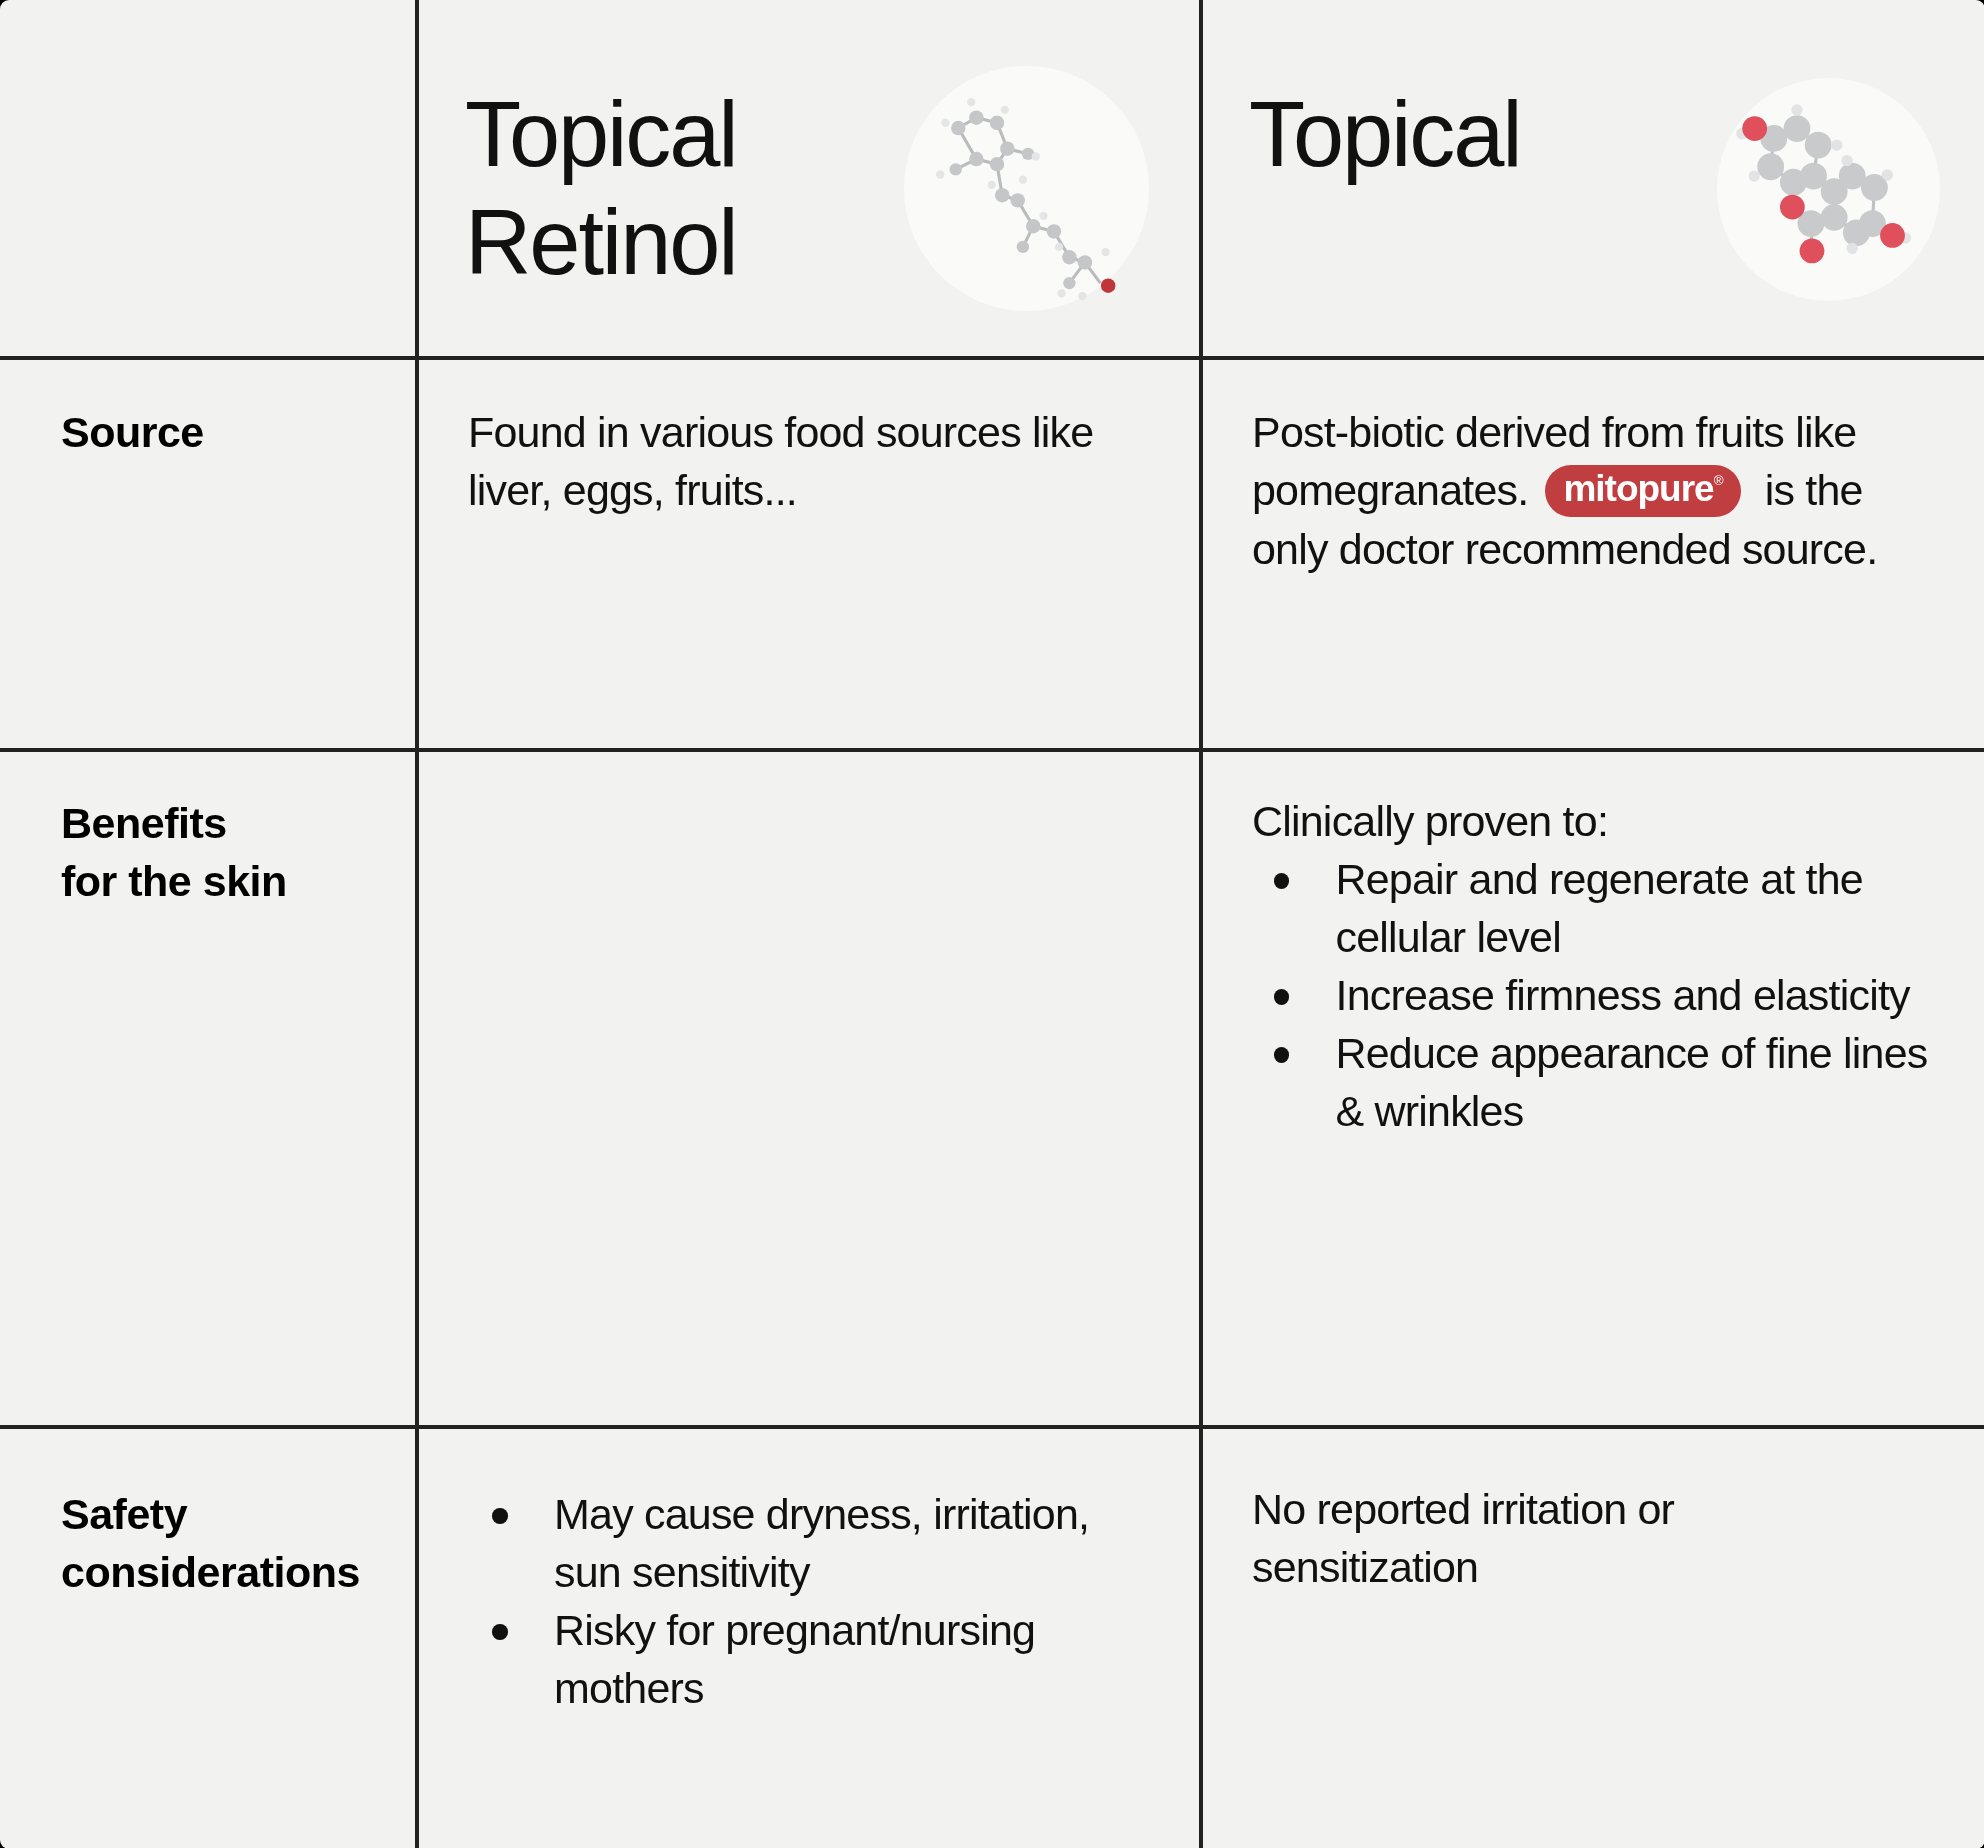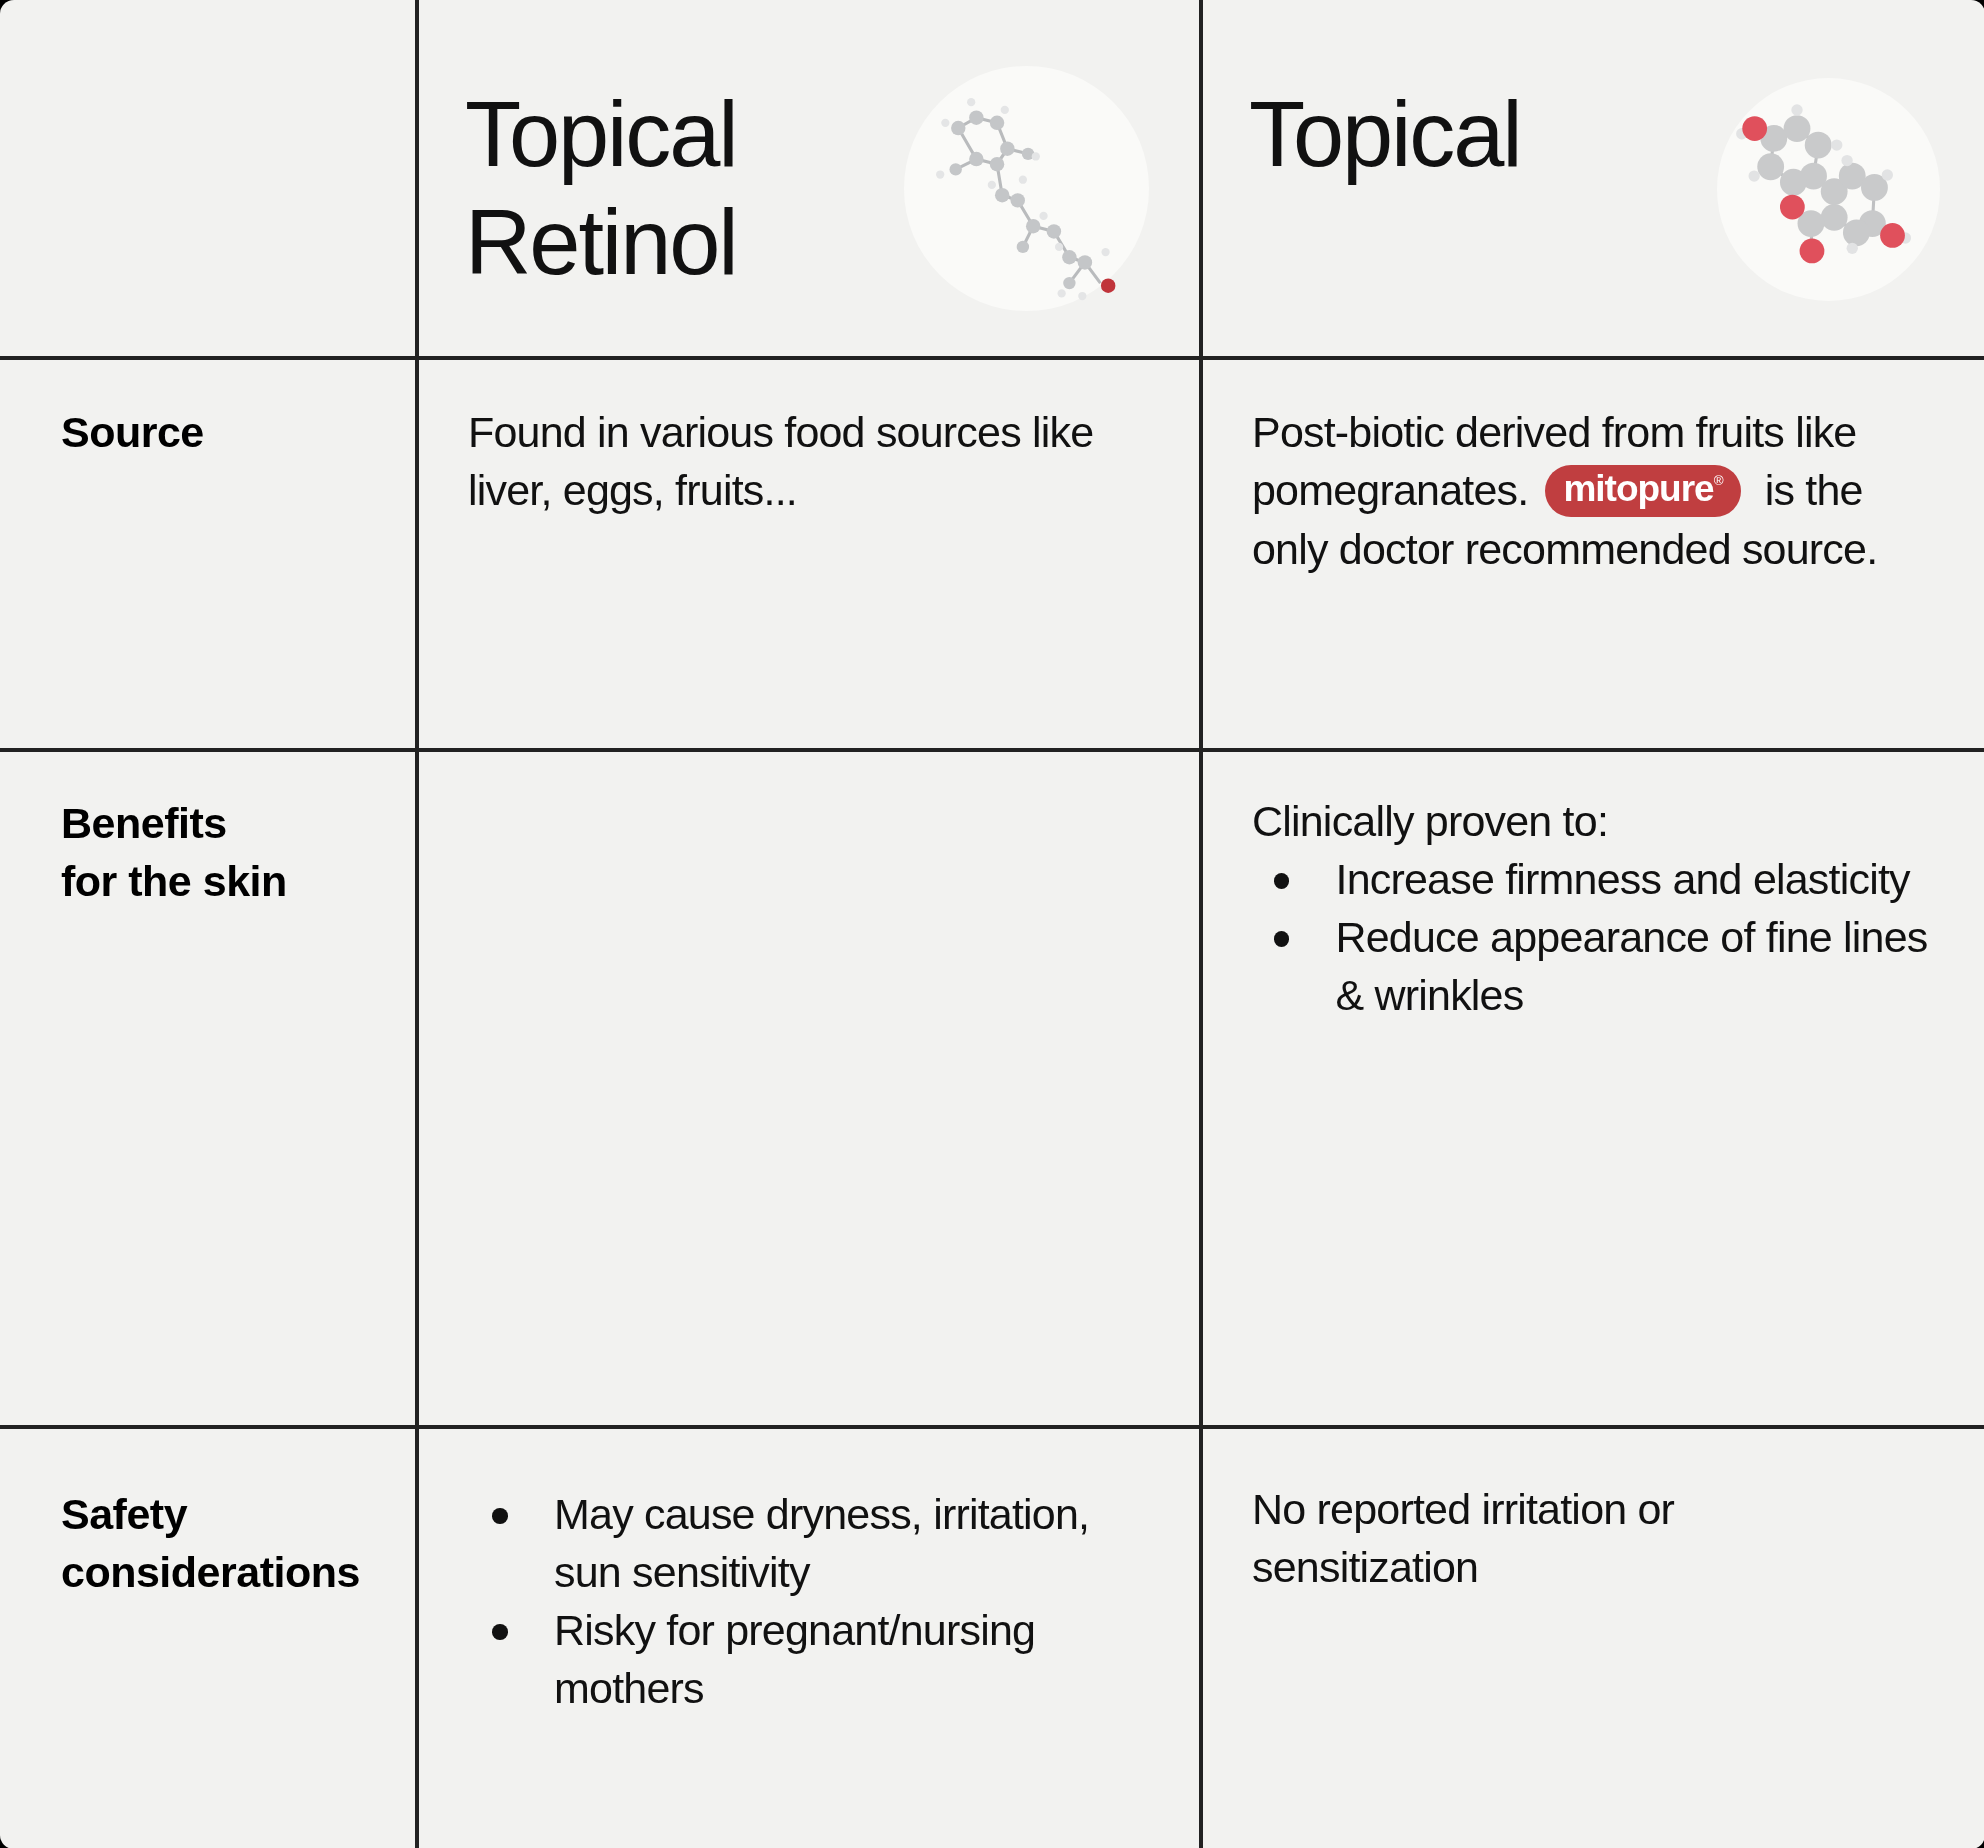--- a/index.html
+++ b/index.html
@@ -1,17 +1,17 @@
 <!DOCTYPE html>
 <html style="font-size:8.3px"><head>
 <meta charset="utf-8">
 <style>
   html,body{margin:0;padding:0;background:#000;}
   body{width:1985px;height:1849px;overflow:hidden;font-family:"Liberation Sans","DejaVu Sans",sans-serif;color:#111;}
-  .card{position:absolute;left:0;top:0;width:1985px;height:1849px;background:#f2f2f0;border-radius:14px;overflow:hidden;}
+  .card{position:absolute;left:0;top:0;width:1985px;height:1849px;background:#f2f2f0;border-radius:9px;overflow:hidden;}
   .vline{position:absolute;top:0;width:3.6px;height:1849px;background:#222;}
   .hline{position:absolute;left:0;width:1985px;height:3.6px;background:#222;}
   .title{position:absolute;font-size:92px;line-height:108px;font-weight:400;letter-spacing:-2.1px;color:#111;}
   .circle{position:absolute;border-radius:50%;background:#fafaf8;}
   .label{position:absolute;left:61px;font-size:43px;line-height:58px;font-weight:700;letter-spacing:-0.5px;color:#000000;}
   .body{position:absolute;font-size:43px;line-height:58px;font-weight:400;letter-spacing:-0.8px;color:#111;}
   ul{margin:0;padding:0;list-style:none;}
   li{position:relative;padding-left:68px;}
   li::before{content:"";position:absolute;left:6.2px;top:23px;width:15.5px;height:15.5px;border-radius:50%;background:#111;}
   .pill{display:inline-block;background:#c03e40;color:#fff;border-radius:31px;padding:0 18.6px;height:52px;line-height:48px;font-size:37px;font-weight:700;vertical-align:middle;letter-spacing:-1px;margin:0 12.4px 0 5.2px;position:relative;top:-3.1px;}
@@ -135,20 +135,21 @@
     <span>is the only doctor recommended source.</span>
   </div>
 
   <div class="label" style="top:794px">
     <div>Benefits</div>
     <div>for the skin</div>
   </div>
   <div class="body" style="left:1252px;top:792px;width:703px">
     <div>Clinically proven to:</div>
     <ul style="margin-left:15.5px">
+      <li>Repair and regenerate at the cellular level</li>
       <li>Increase firmness and elasticity</li>
       <li>Reduce appearance of fine lines &amp; wrinkles</li>
     </ul>
   </div>
 
   <div class="label" style="top:1485px">
     <div>Safety</div>
     <div>considerations</div>
   </div>
   <ul class="body" style="left:486px;top:1485px;width:646px">

